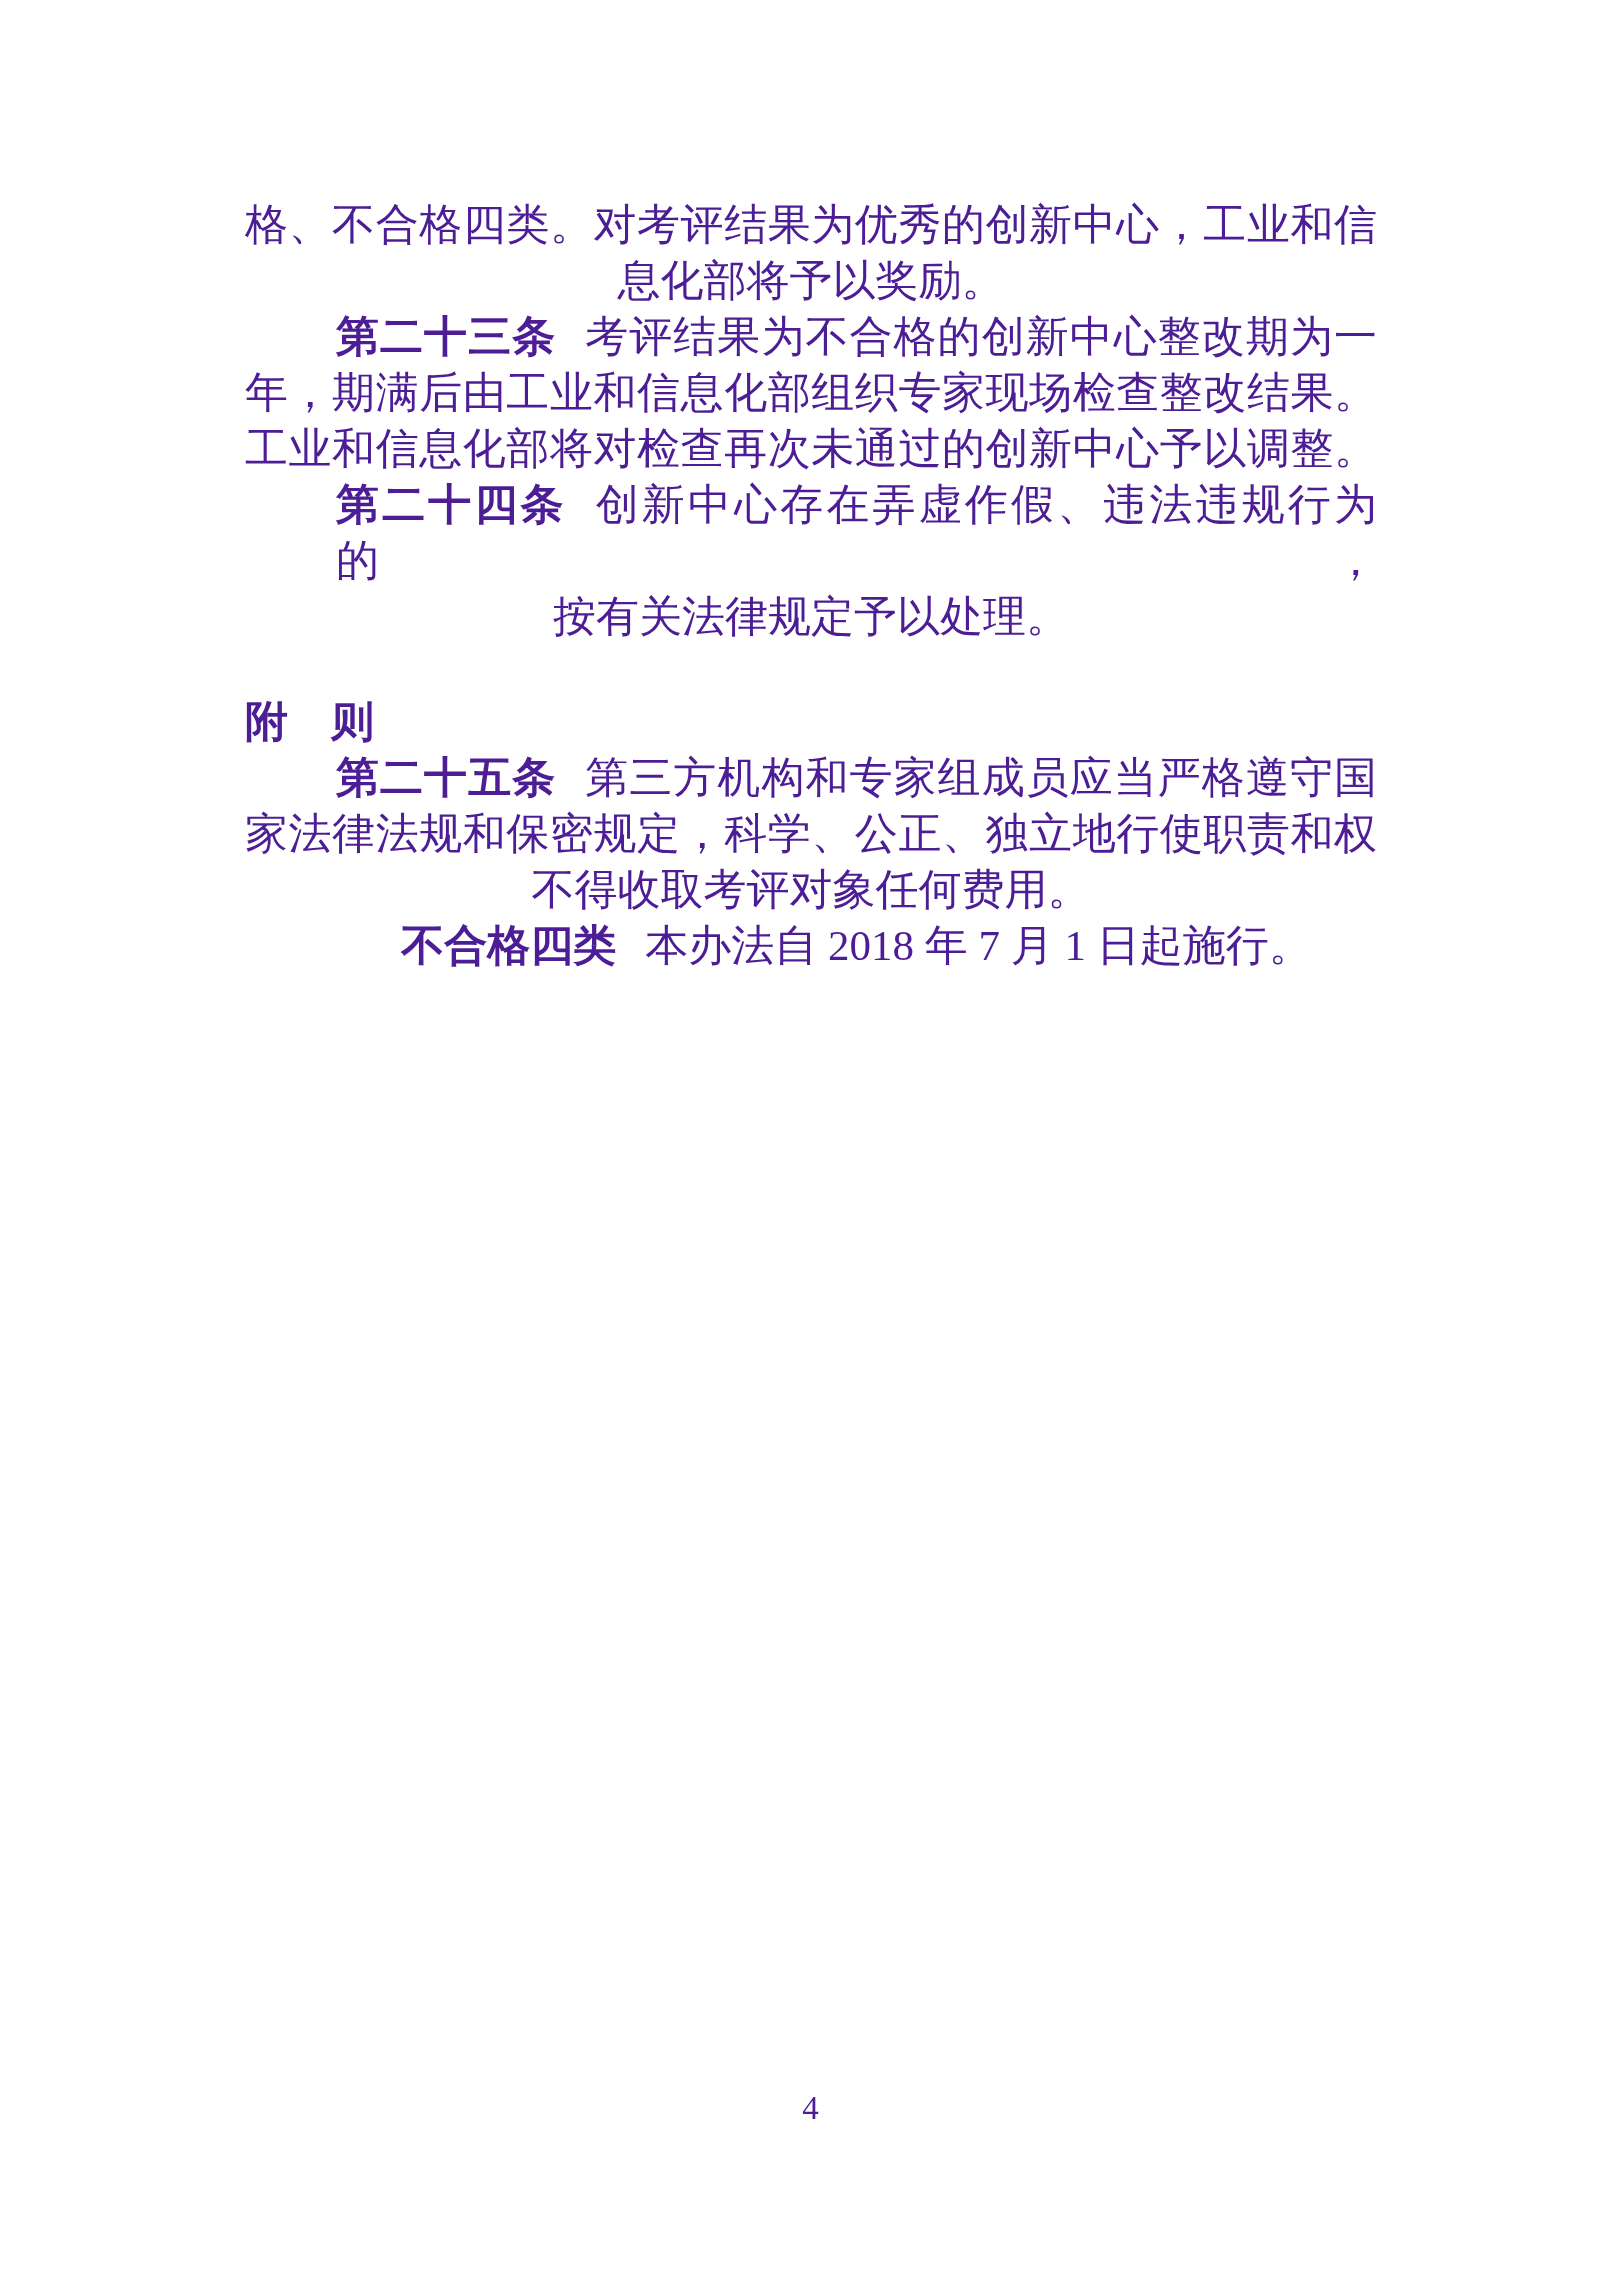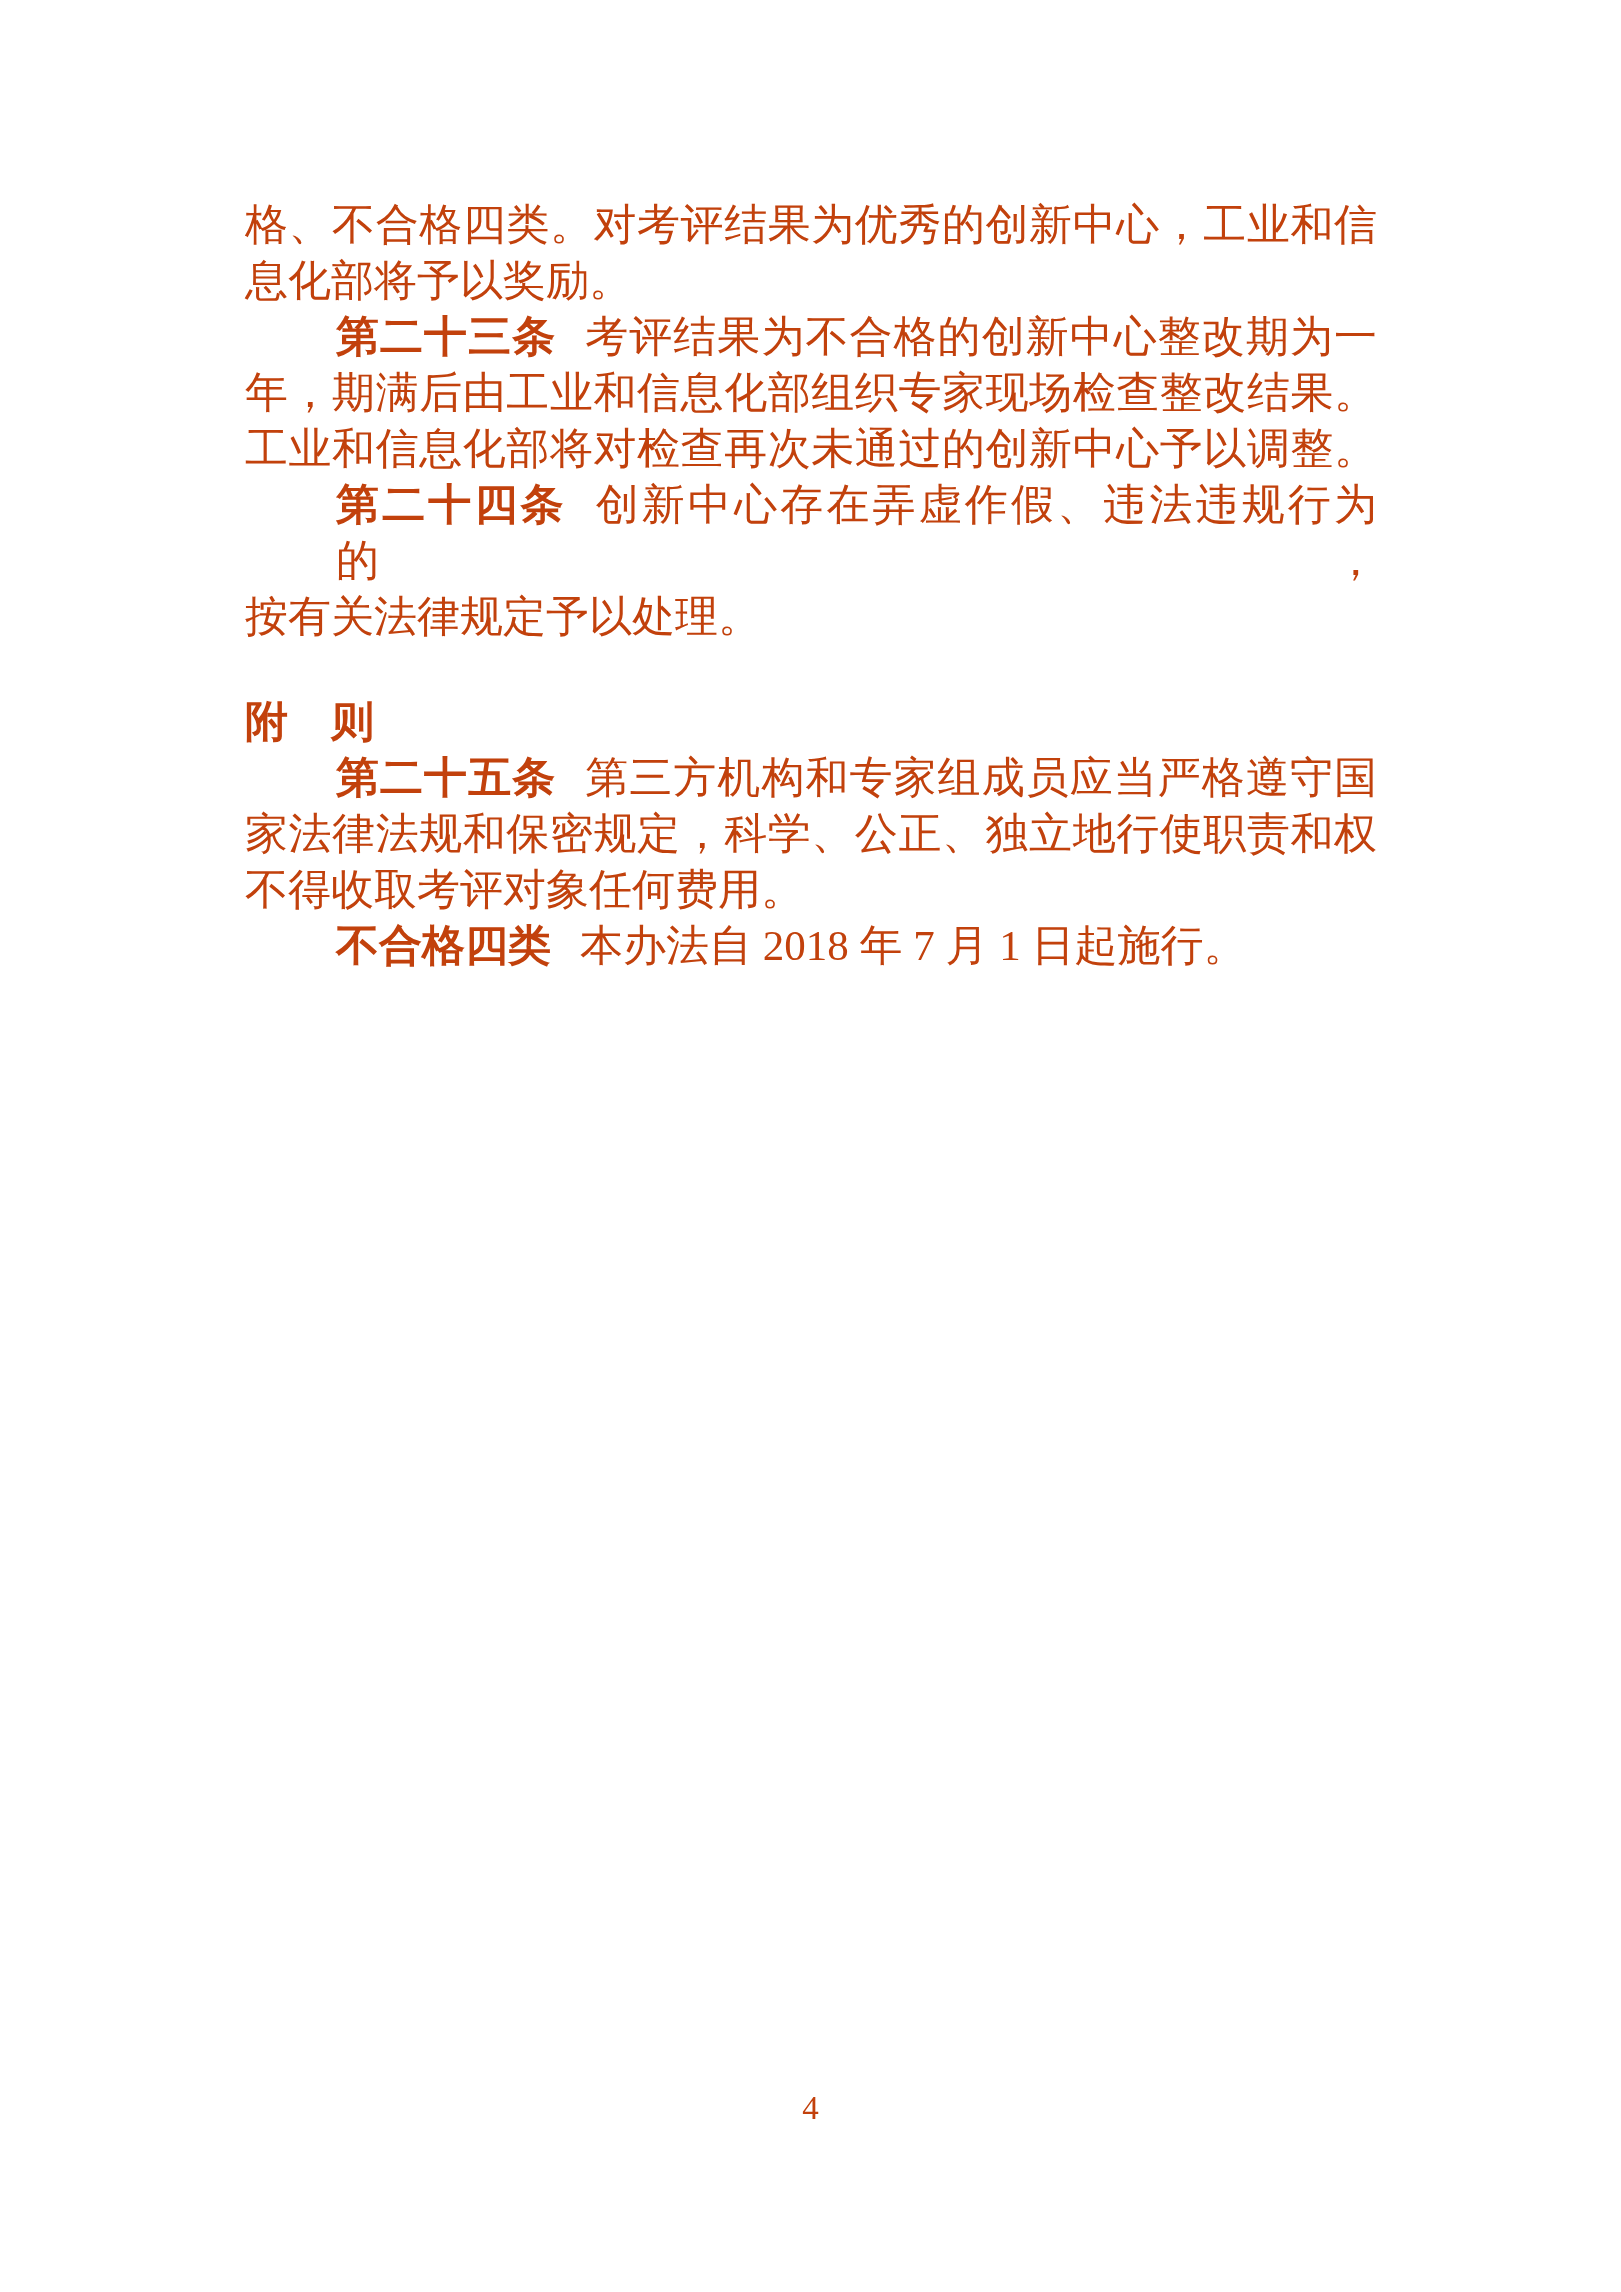--- a/index.html
+++ b/index.html
@@ -5,36 +5,36 @@
   html, body {
     margin: 0;
     padding: 0;
     background: #e8e8e8;
   }
   .page {
     position: relative;
     width: 1621px;
     height: 2293px;
     background: #ffffff;
-    color: #c2410c;
+    color: #4c1d95;
     font-family: "Liberation Serif", "DejaVu Serif", serif;
     overflow: hidden;
   }
   .text-block {
     position: absolute;
     left: 245px;
     top: 197px;
     width: 1132px;
     font-size: 43px;
     line-height: 56px;
   }
   .line {
     width: 100%;
     box-sizing: border-box;
-    text-align: left;
+    text-align: center;
   }
   .line.fill {
     text-align: justify;
     text-align-last: justify;
     text-justify: inter-character;
   }
   .line.indent {
     padding-left: 91px;
   }
   .art {

